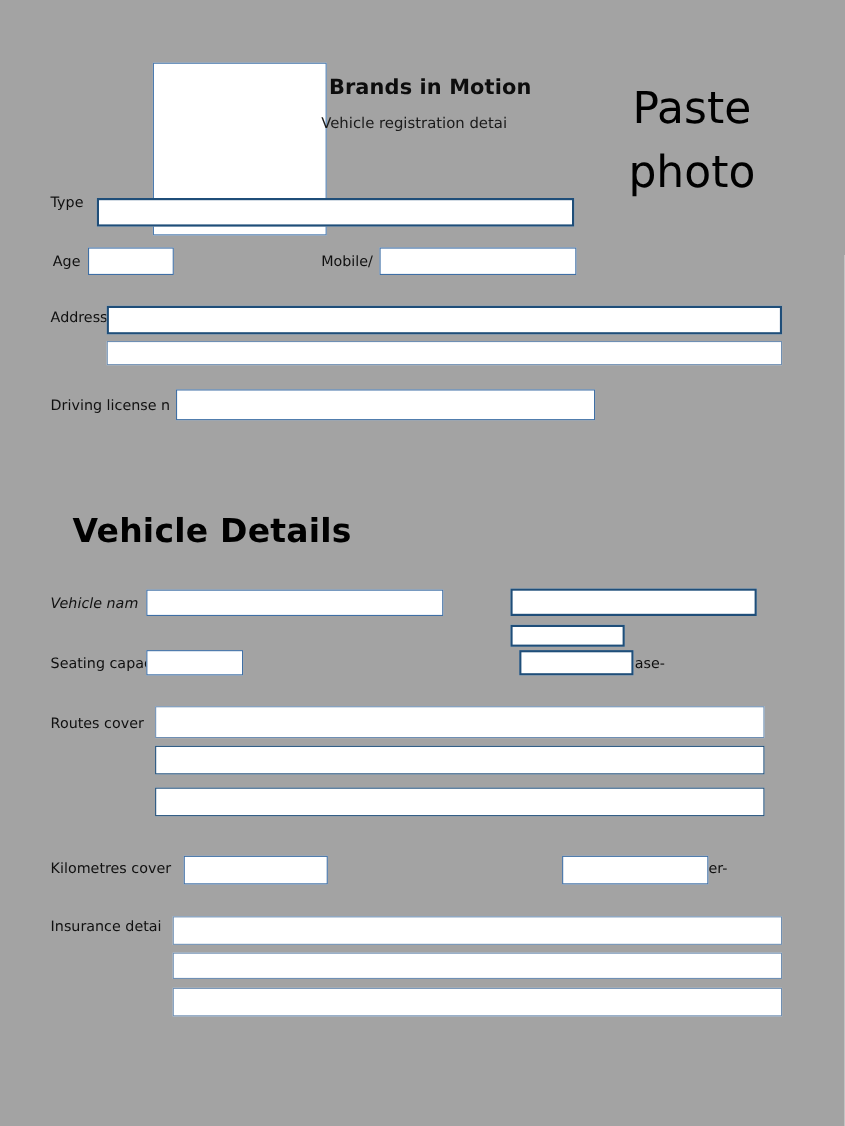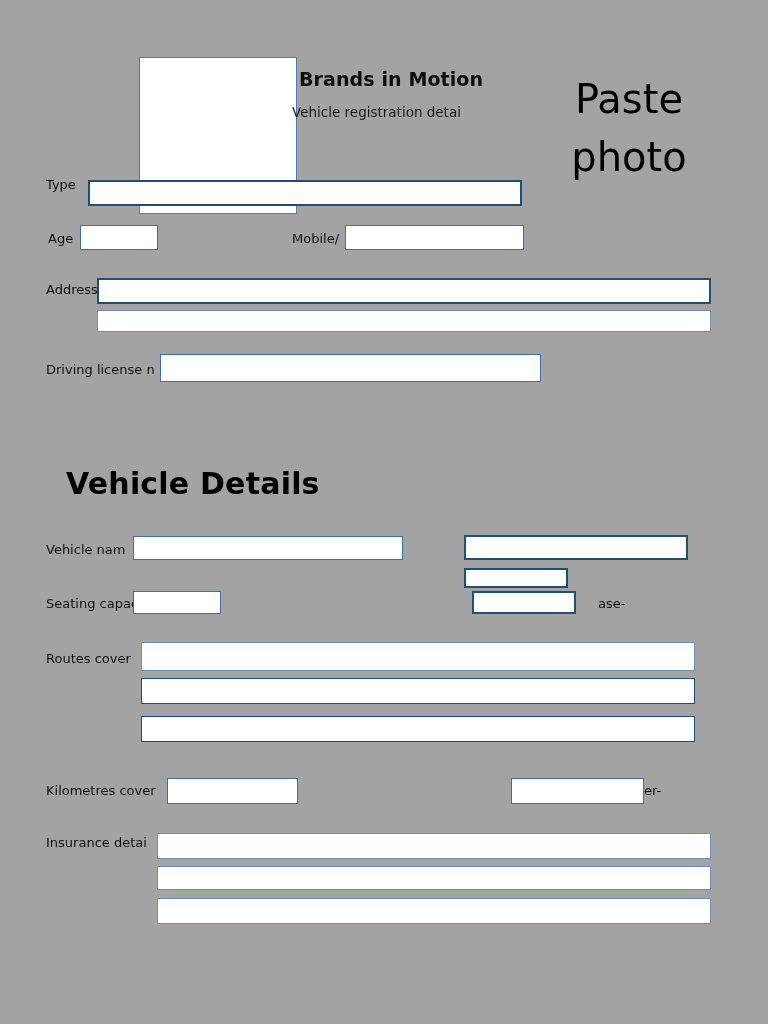--- a/index.html
+++ b/index.html
@@ -121,30 +121,30 @@
 
   <div class="lbl" style="left:46px; top:282px;">Address</div>
   <div class="box box-dark" style="left:97px; top:278px; width:614px; height:26px;"></div>
   <div class="box box-light" style="left:97px; top:310px; width:614px; height:22px;"></div>
 
   <div class="lbl" style="left:46px; top:362px;">Driving license n</div>
   <div class="box box-mid" style="left:160px; top:354px; width:381px; height:28px;"></div>
 
   <div id="vehicle-details-heading">Vehicle Details</div>
 
-  <div class="lbl" style="left:46px; top:542px;">Vehicle nam</div>
+  <div class="lbl" style="left:46px; top:542px;font-style:italic;">Vehicle nam</div>
   <div class="box box-mid" style="left:133px; top:536px; width:270px; height:24px;"></div>
   <div class="box box-dark" style="left:464px; top:535px; width:224px; height:25px;"></div>
 
   <div class="box box-dark" style="left:464px; top:568px; width:104px; height:20px;"></div>
 
   <div class="lbl" style="left:46px; top:596px;">Seating capac</div>
   <div class="box box-mid" style="left:133px; top:591px; width:88px; height:23px;"></div>
   <div class="box box-dark" style="left:472px; top:591px; width:104px; height:23px;"></div>
-  <div class="lbl" style="left:577px; top:596px;padding-left:21px;">ase-</div>
+  <div class="lbl" style="left:577px; top:596px;">ase-</div>
 
   <div class="lbl" style="left:46px; top:651px;">Routes cover</div>
   <div class="box box-light" style="left:141px; top:642px; width:554px; height:29px;"></div>
   <div class="box box-dark1" style="left:141px; top:678px; width:554px; height:26px;"></div>
   <div class="box box-dark1" style="left:141px; top:716px; width:554px; height:26px;"></div>
 
   <div class="lbl" style="left:46px; top:783px;">Kilometres cover</div>
   <div class="box box-mid" style="left:167px; top:778px; width:131px; height:26px;"></div>
   <div class="box box-mid" style="left:511px; top:778px; width:133px; height:26px;"></div>
   <div class="lbl" style="left:644px; top:783px;">er-</div>

